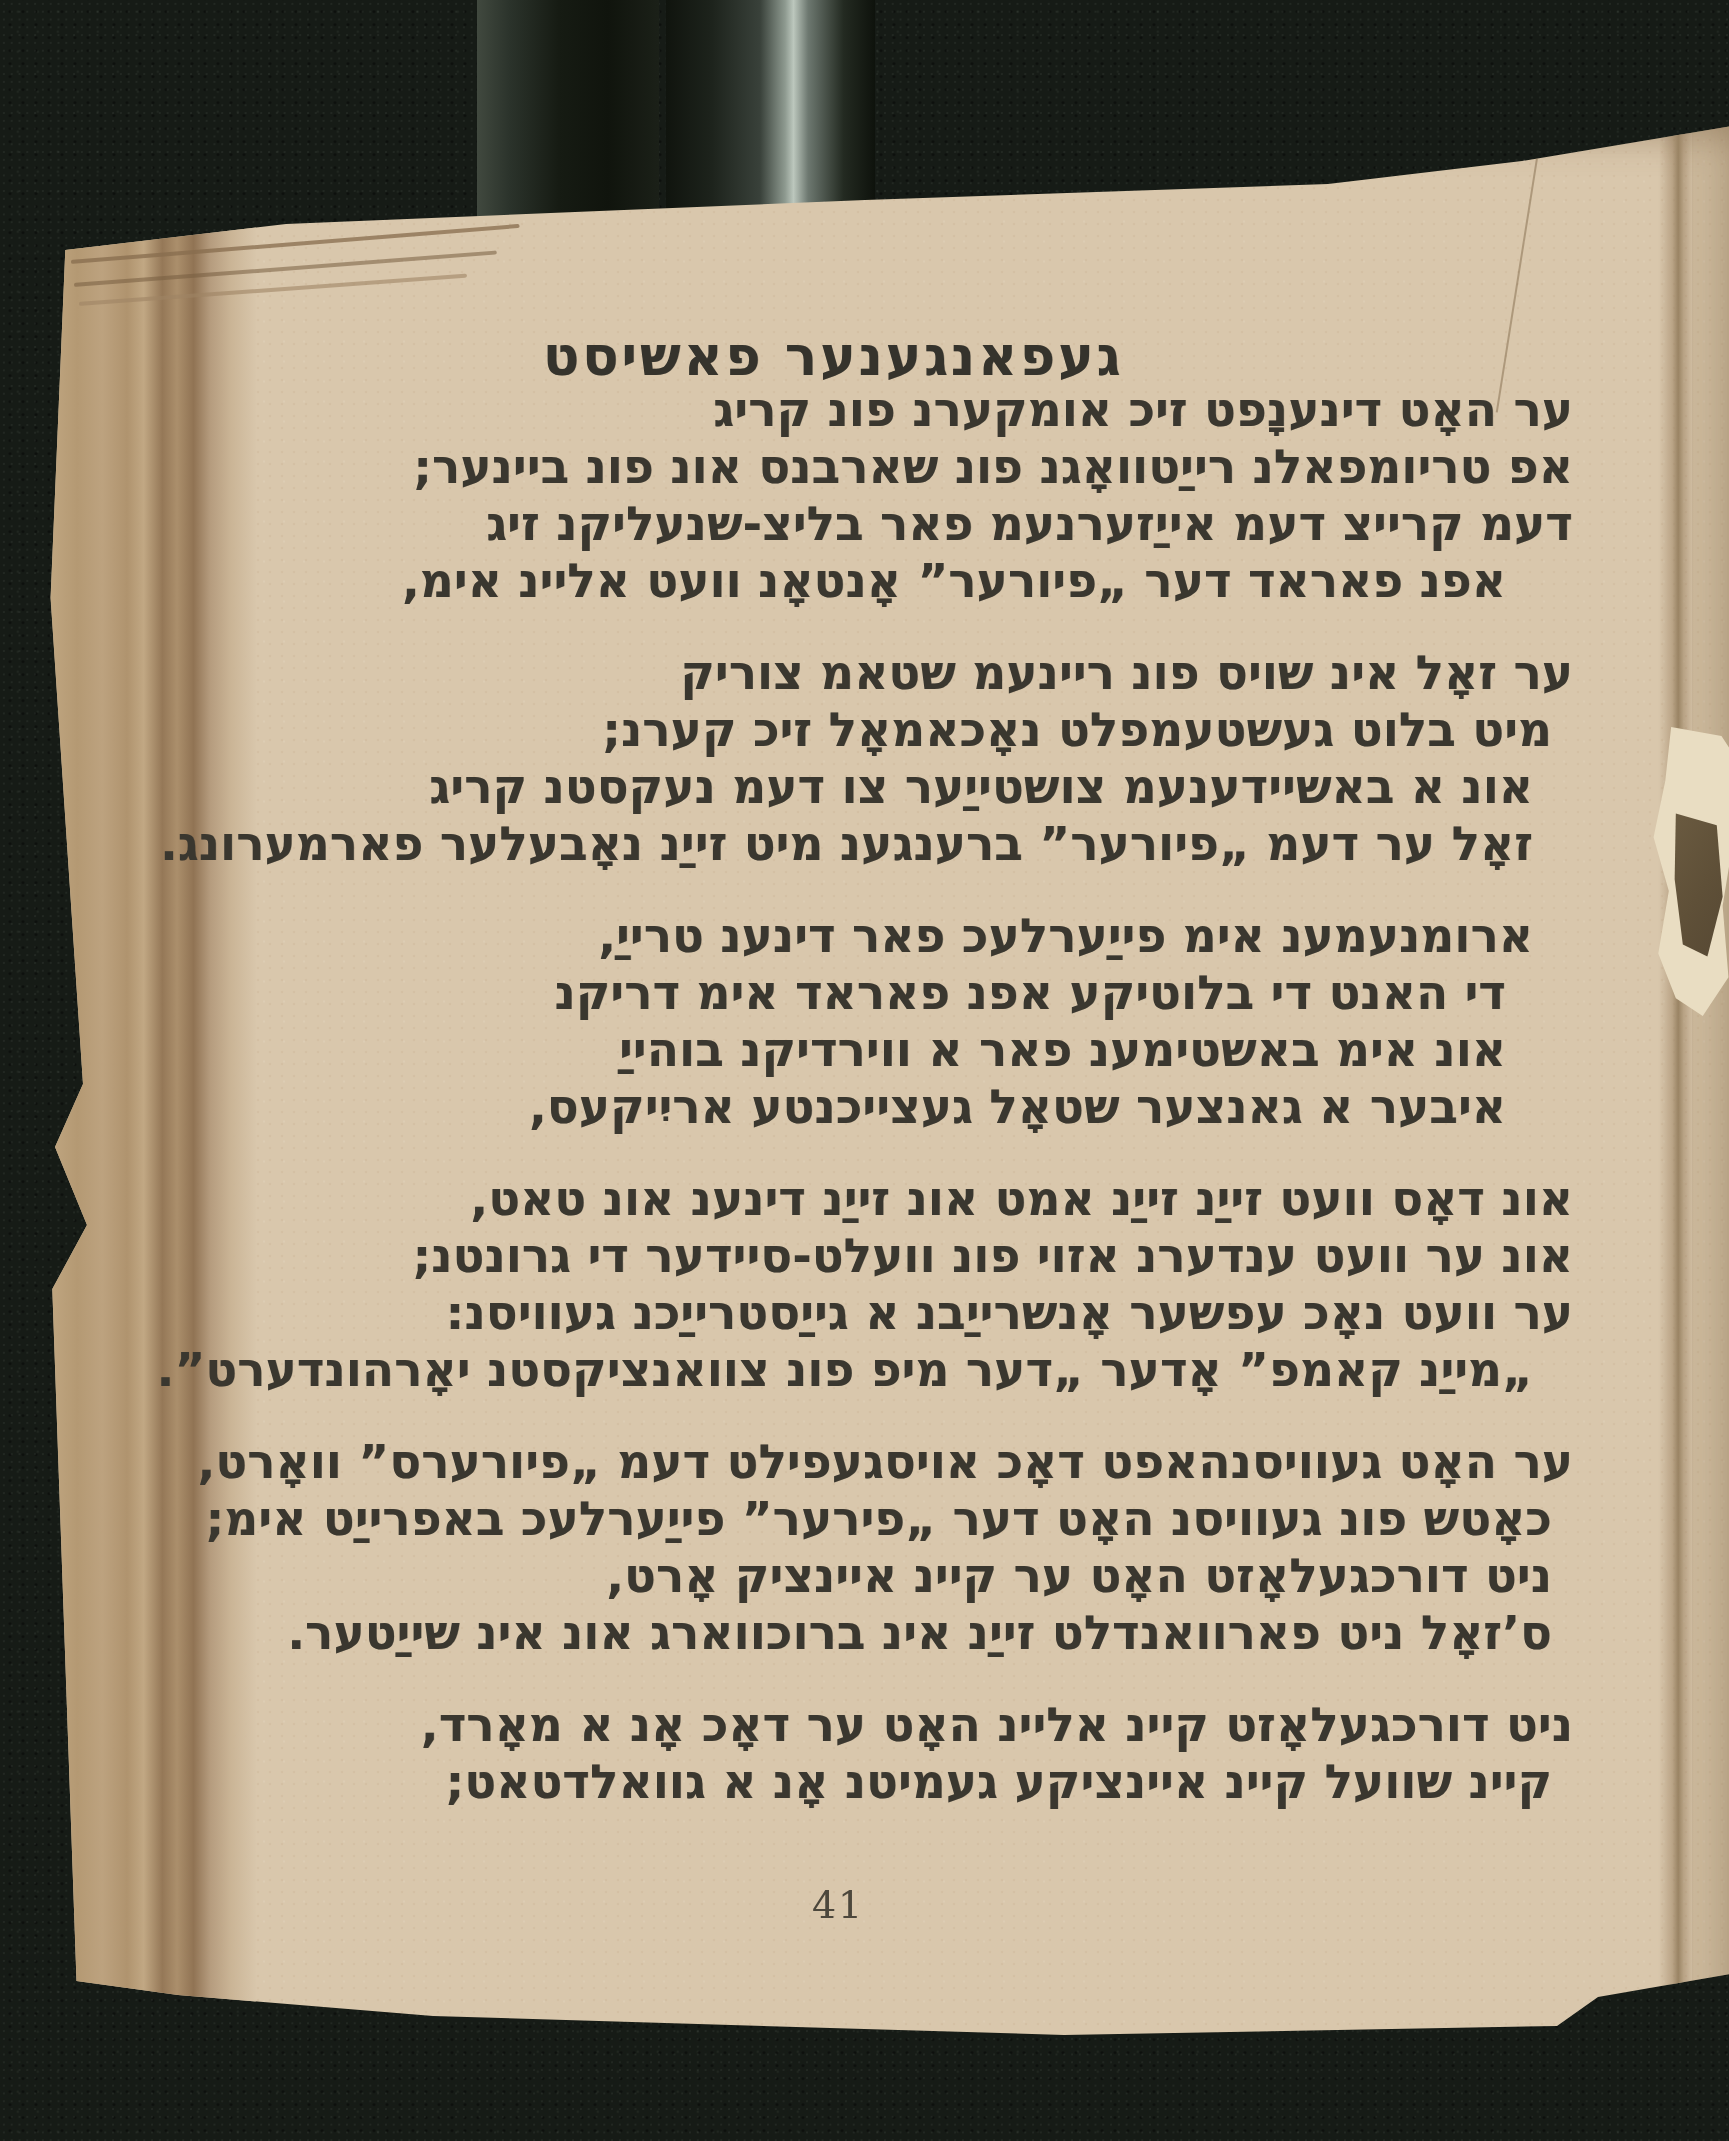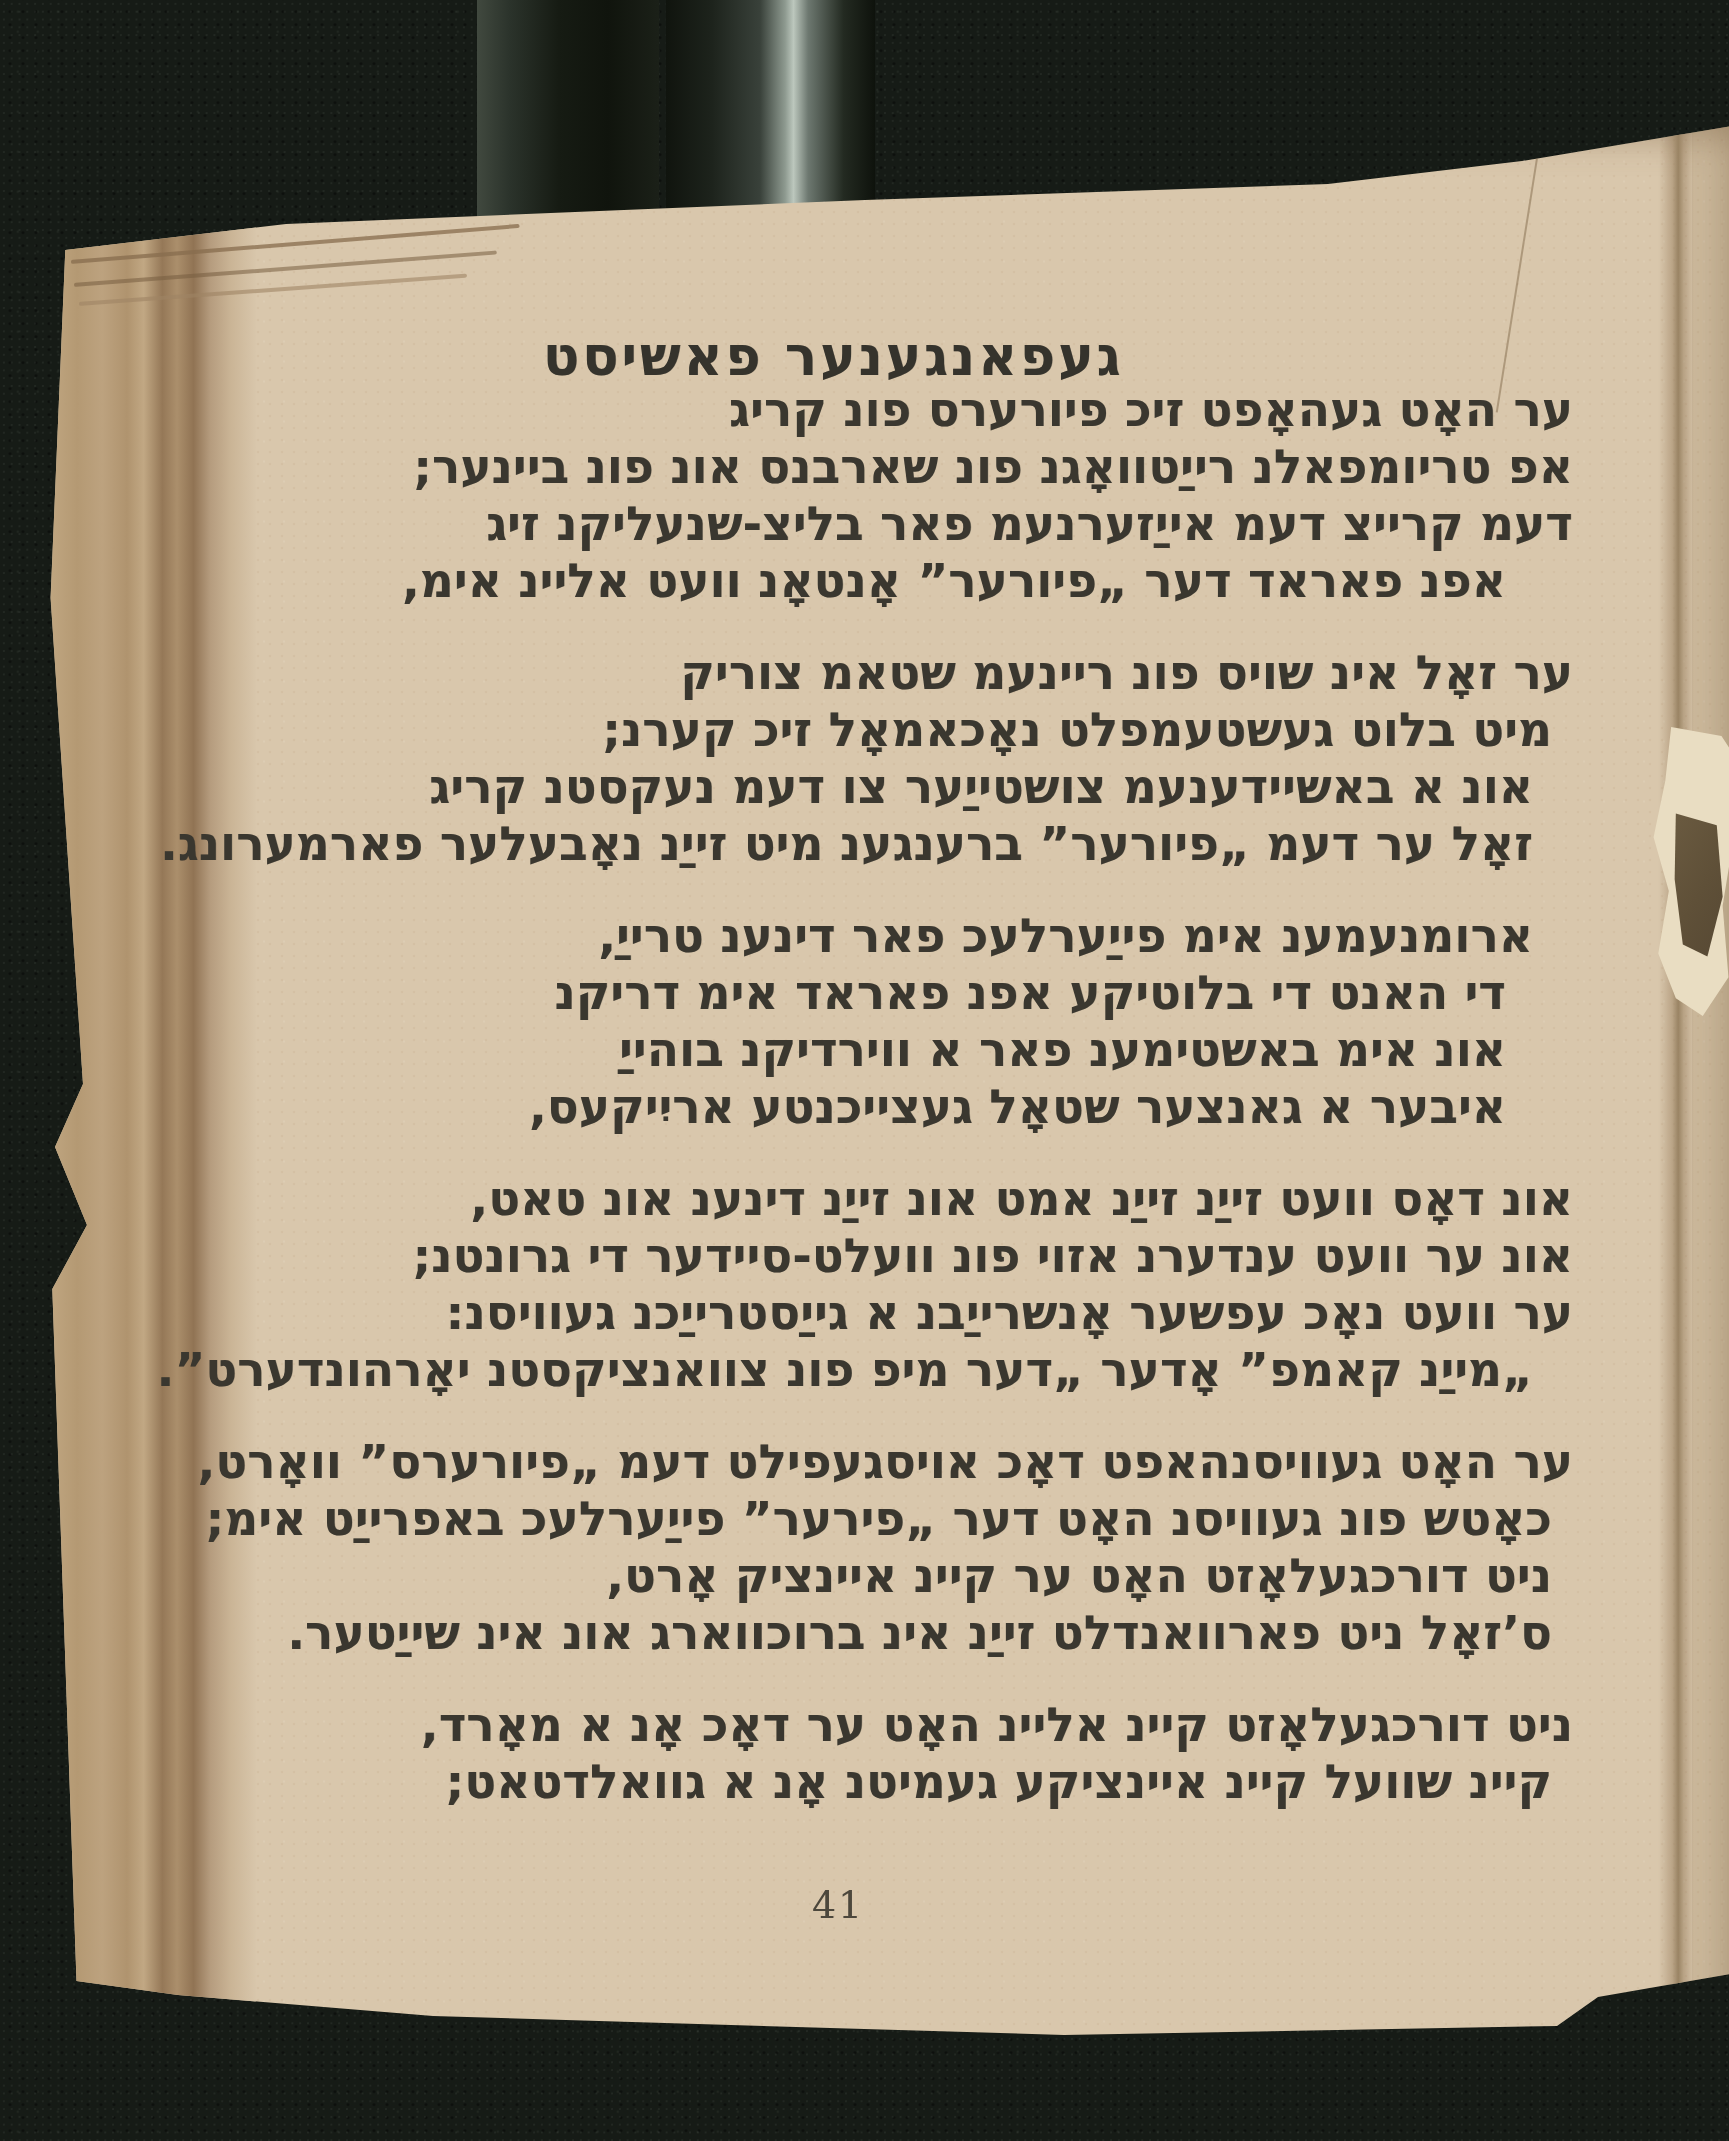--- a/index.html
+++ b/index.html
@@ -90,21 +90,21 @@
     <div class="crease"></div>
     <div class="tear">
       <div class="tear-paper"></div>
       <div class="tear-hole"></div>
     </div>
 
     <h1 class="title">געפאנגענער פאשיסט</h1>
 
     <div class="poem">
       <div class="stanza">
-        <div class="line">ער האָט געהאָפט זיכ פיורערס פונ קריג</div>
+        <div class="line">ער האָט דינענָפט זיכ אומקערנ פונ קריג</div>
         <div class="line">אפ טריומפאלנ רייַטוואָגנ פונ שארבנס אונ פונ ביינער;</div>
         <div class="line">דעמ קרייצ דעמ אייַזערנעמ פאר בליצ-שנעליקנ זיג</div>
         <div class="line mr-l">אפנ פאראד דער „פיורער” אָנטאָנ וועט אליינ אימ,</div>
       </div>
       <div class="stanza">
         <div class="line">ער זאָל אינ שויס פונ ריינעמ שטאמ צוריק</div>
         <div class="line mr-s">מיט בלוט געשטעמפלט נאָכאמאָל זיכ קערנ;</div>
         <div class="line mr-m">אונ א באשיידענעמ צושטייַער צו דעמ נעקסטנ קריג</div>
         <div class="line mr-m">זאָל ער דעמ „פיורער” ברענגענ מיט זייַנ נאָבעלער פארמערונג.</div>
       </div>

